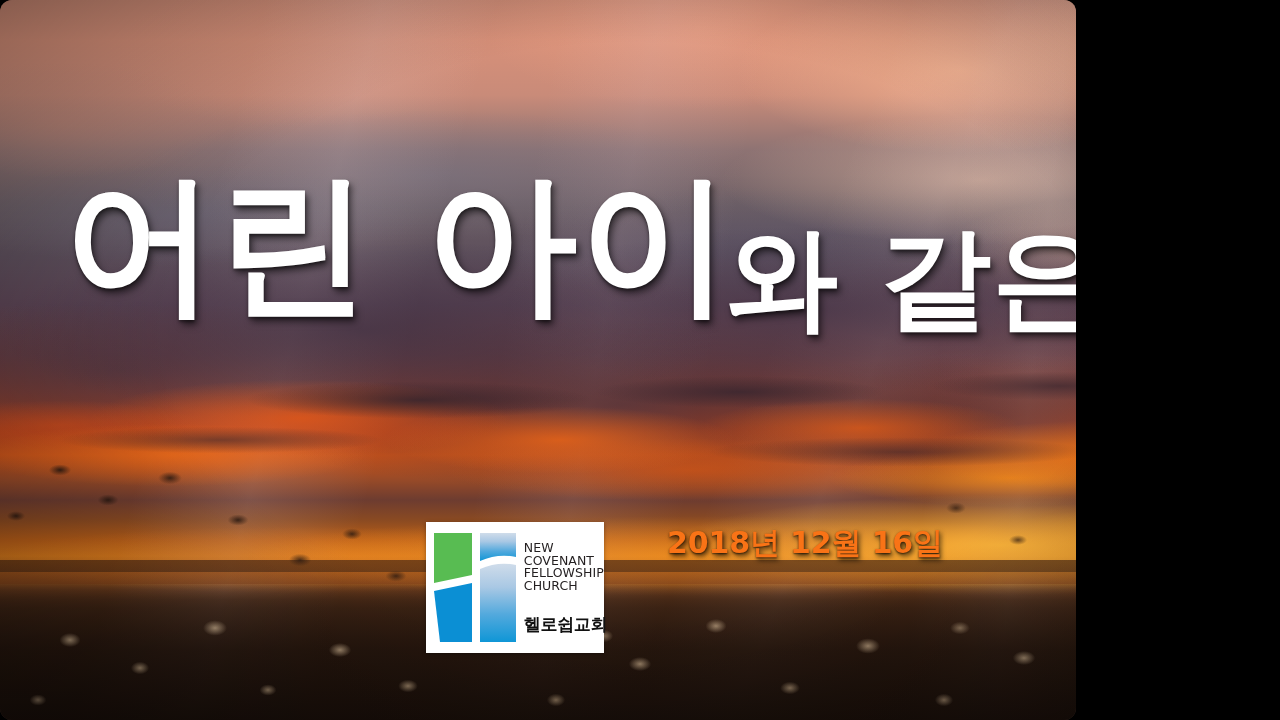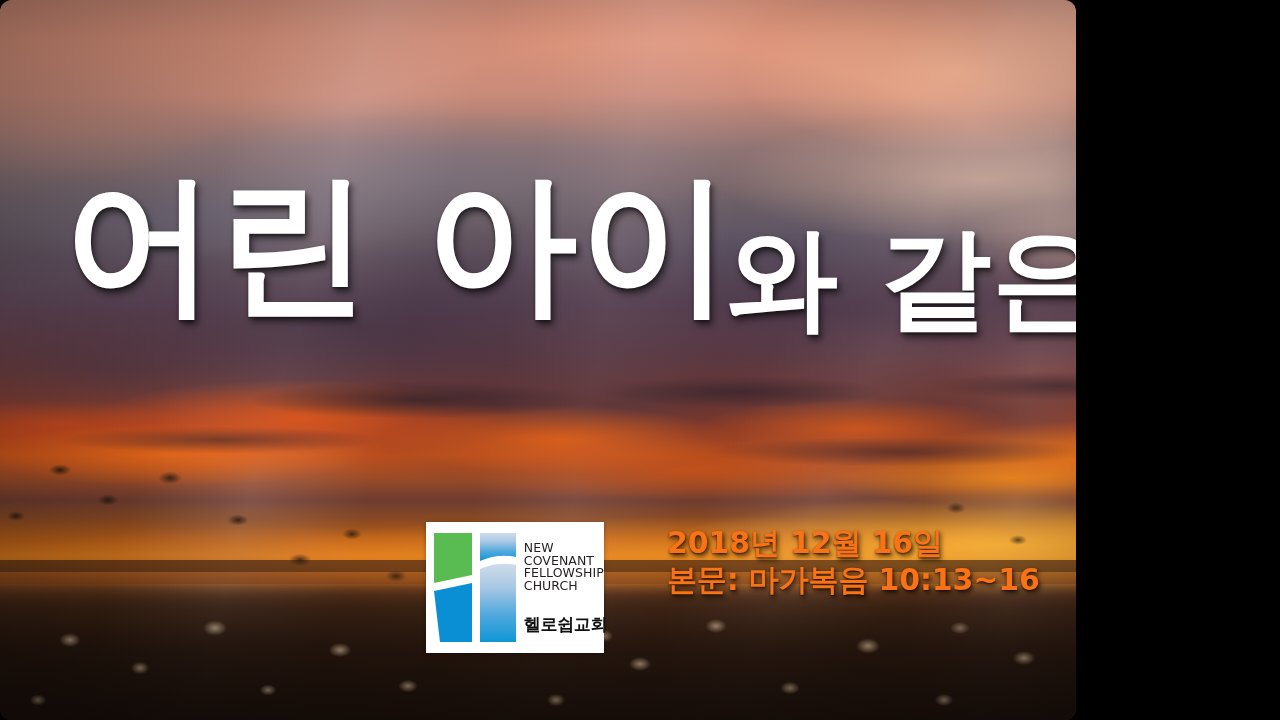--- a/index.html
+++ b/index.html
@@ -324,16 +324,15 @@
       <div class="logo-en">NEW</div>
       <div class="logo-en">COVENANT</div>
       <div class="logo-en">FELLOWSHIP</div>
       <div class="logo-en">CHURCH</div>
       <div class="logo-kr">헬로쉽교회</div>
     </div>
   </div>
 
   <div id="service-info">
     <div class="info-line">2018년 12월 16일</div>
-    <div class="info-line">본문: 마가복음 10:13~16</div>
   </div>
 
 </div>
 
 </body></html>

